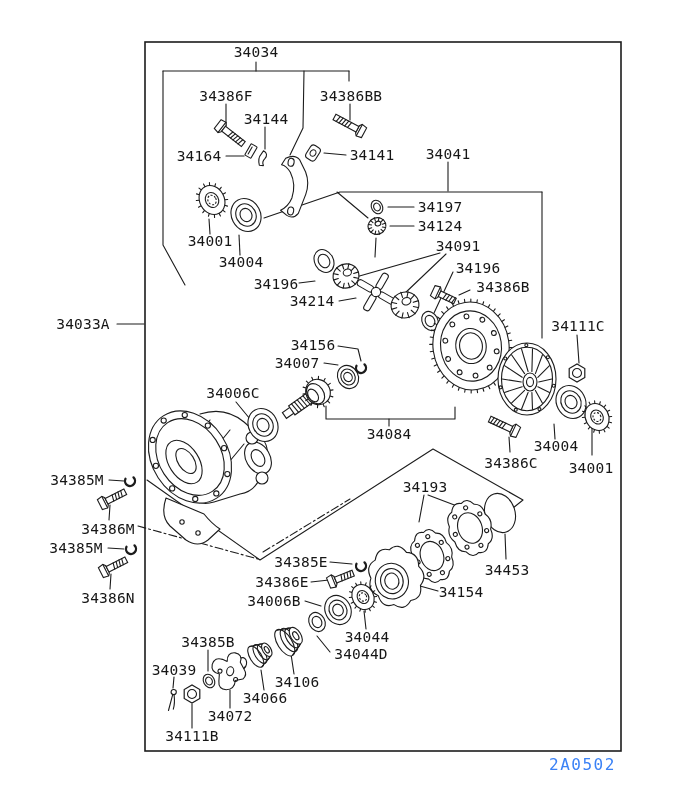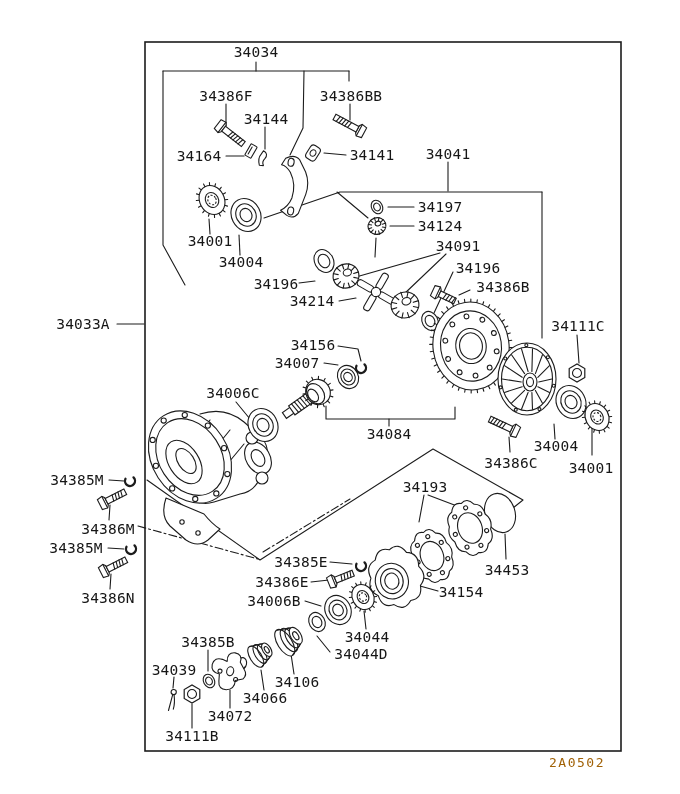--- a/index.html
+++ b/index.html
@@ -2,22 +2,22 @@
 <html><head>
 <meta charset="utf-8">
 <style>
   html,body{margin:0;padding:0;background:#ffffff;}
   .stage{position:relative;width:680px;height:794px;background:#ffffff;overflow:hidden;
          font-family:"DejaVu Sans Mono", monospace;}
   svg{position:absolute;left:0;top:0;}
   svg .ln{fill:none;stroke:#1c1c1c;stroke-width:1.1;stroke-linecap:round;stroke-linejoin:round;}
   svg .lbl{font-family:"DejaVu Sans Mono", monospace;font-size:14.5px;letter-spacing:0.2px;
            fill:#161616;text-anchor:middle;}
-  .code{position:absolute;left:549px;top:755px;width:70px;color:#a16207;
-        font-size:13px;letter-spacing:1.5px;font-family:"DejaVu Sans Mono", monospace;}
+  .code{position:absolute;left:549px;top:755px;width:70px;color:#3b82f6;
+        font-size:16px;letter-spacing:1.5px;font-family:"DejaVu Sans Mono", monospace;}
 </style>
 </head>
 <body>
 
 <div class="stage">
   <svg id="diagram-svg" width="680" height="794" viewBox="0 0 680 794">
     <g id="layer-lines">
         <rect x="145" y="42" width="476" height="709" fill="none" stroke="#1c1c1c" stroke-width="1.6"></rect>
         <polyline points="256,62 256,71" class="ln"></polyline>
         <polyline points="163,71 349,71" class="ln"></polyline>

